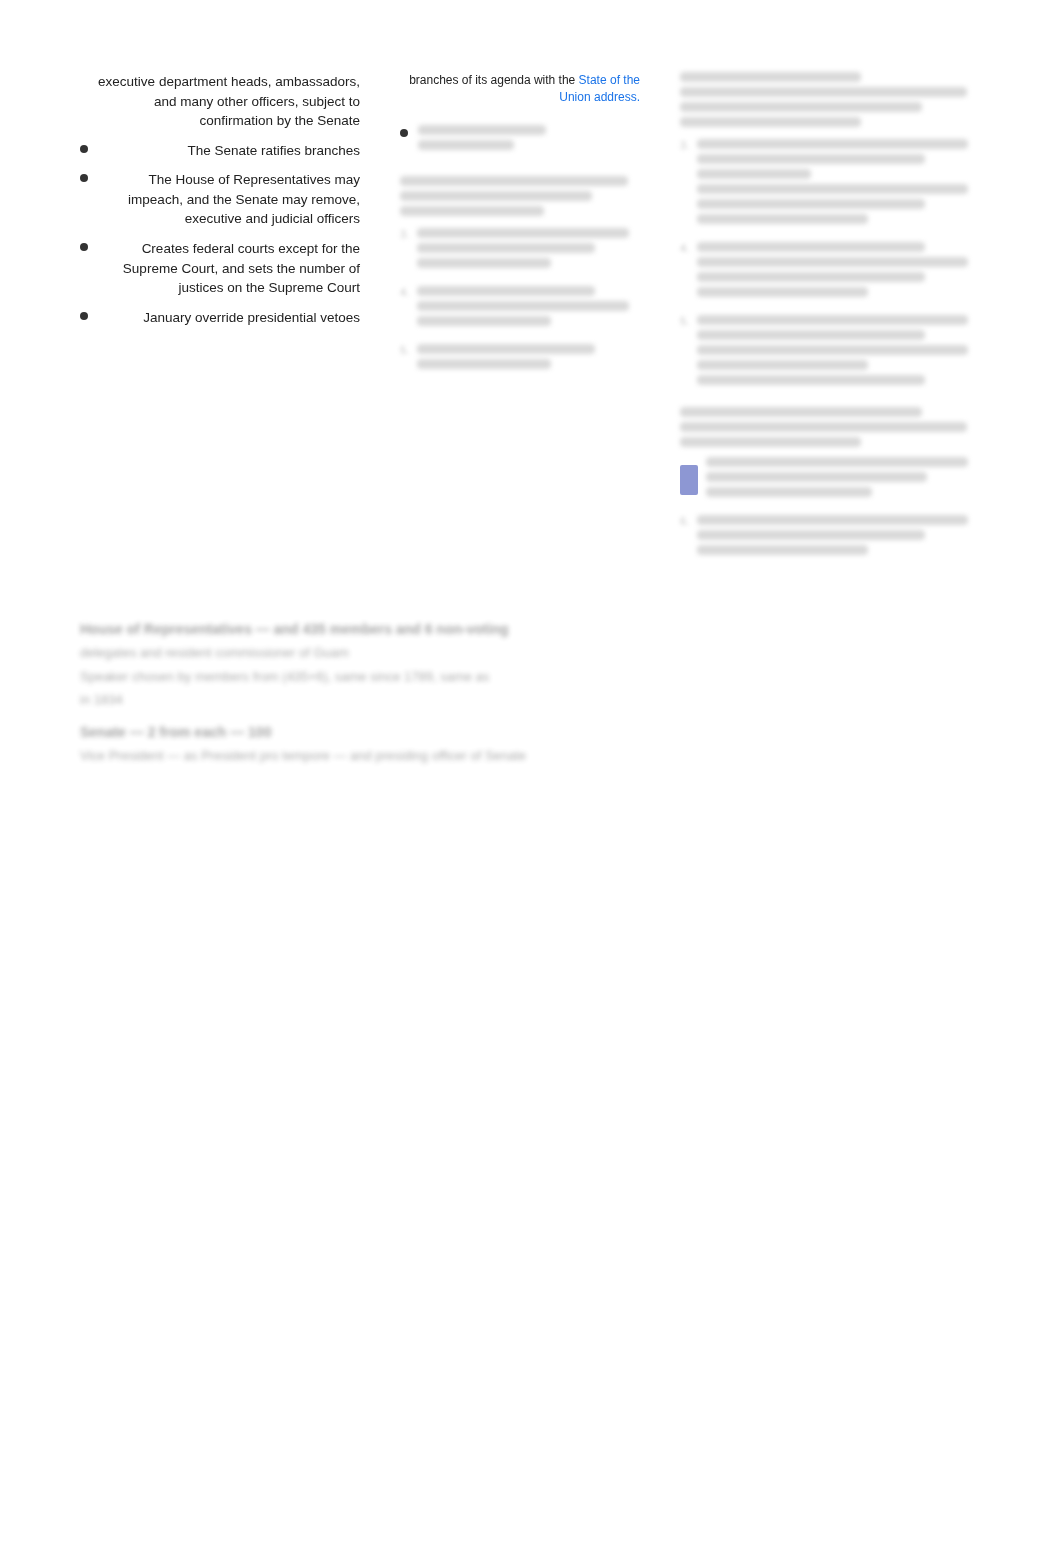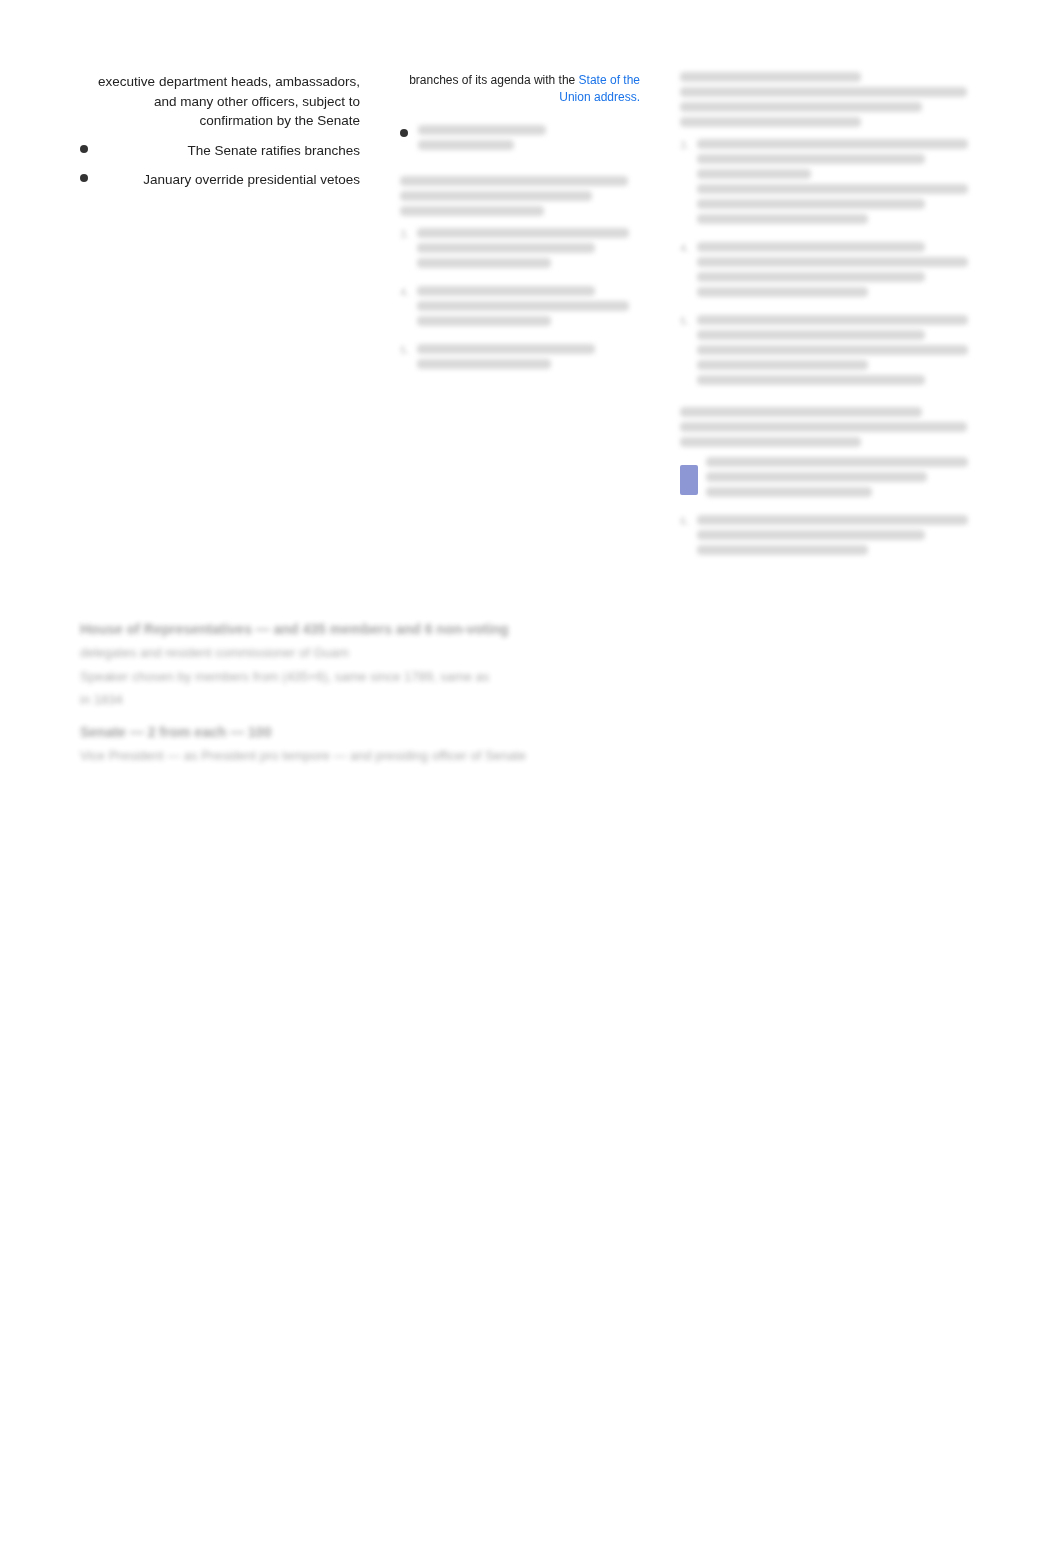--- a/index.html
+++ b/index.html
@@ -182,20 +182,28 @@
     <div class="left-column">
       <p class="bullet-text" style="font-size:13.5px;line-height:1.45;color:#222;margin-bottom:10px;">executive department heads, ambassadors, and many other officers, subject to confirmation by the Senate</p>
 
       <ul class="bullet-list">
         <li>
           <span class="bullet-dot"></span>
           <span class="bullet-text">The Senate ratifies branches</span>
         </li>
         <li>
           <span class="bullet-dot"></span>
+          <span class="bullet-text">The House of Representatives may impeach, and the Senate may remove, executive and judicial officers</span>
+        </li>
+        <li>
+          <span class="bullet-dot"></span>
+          <span class="bullet-text">Creates federal courts except for the Supreme Court, and sets the number of justices on the Supreme Court</span>
+        </li>
+        <li>
+          <span class="bullet-dot"></span>
           <span class="bullet-text">January override presidential vetoes</span>
         </li>
       </ul>
     </div>
 
     <div class="middle-column">
       <p class="middle-text">
         <span>branches of its agenda with the </span><a class="link-text" href="#">State of the Union address.</a>
       </p>
       <div class="middle-bullet">

